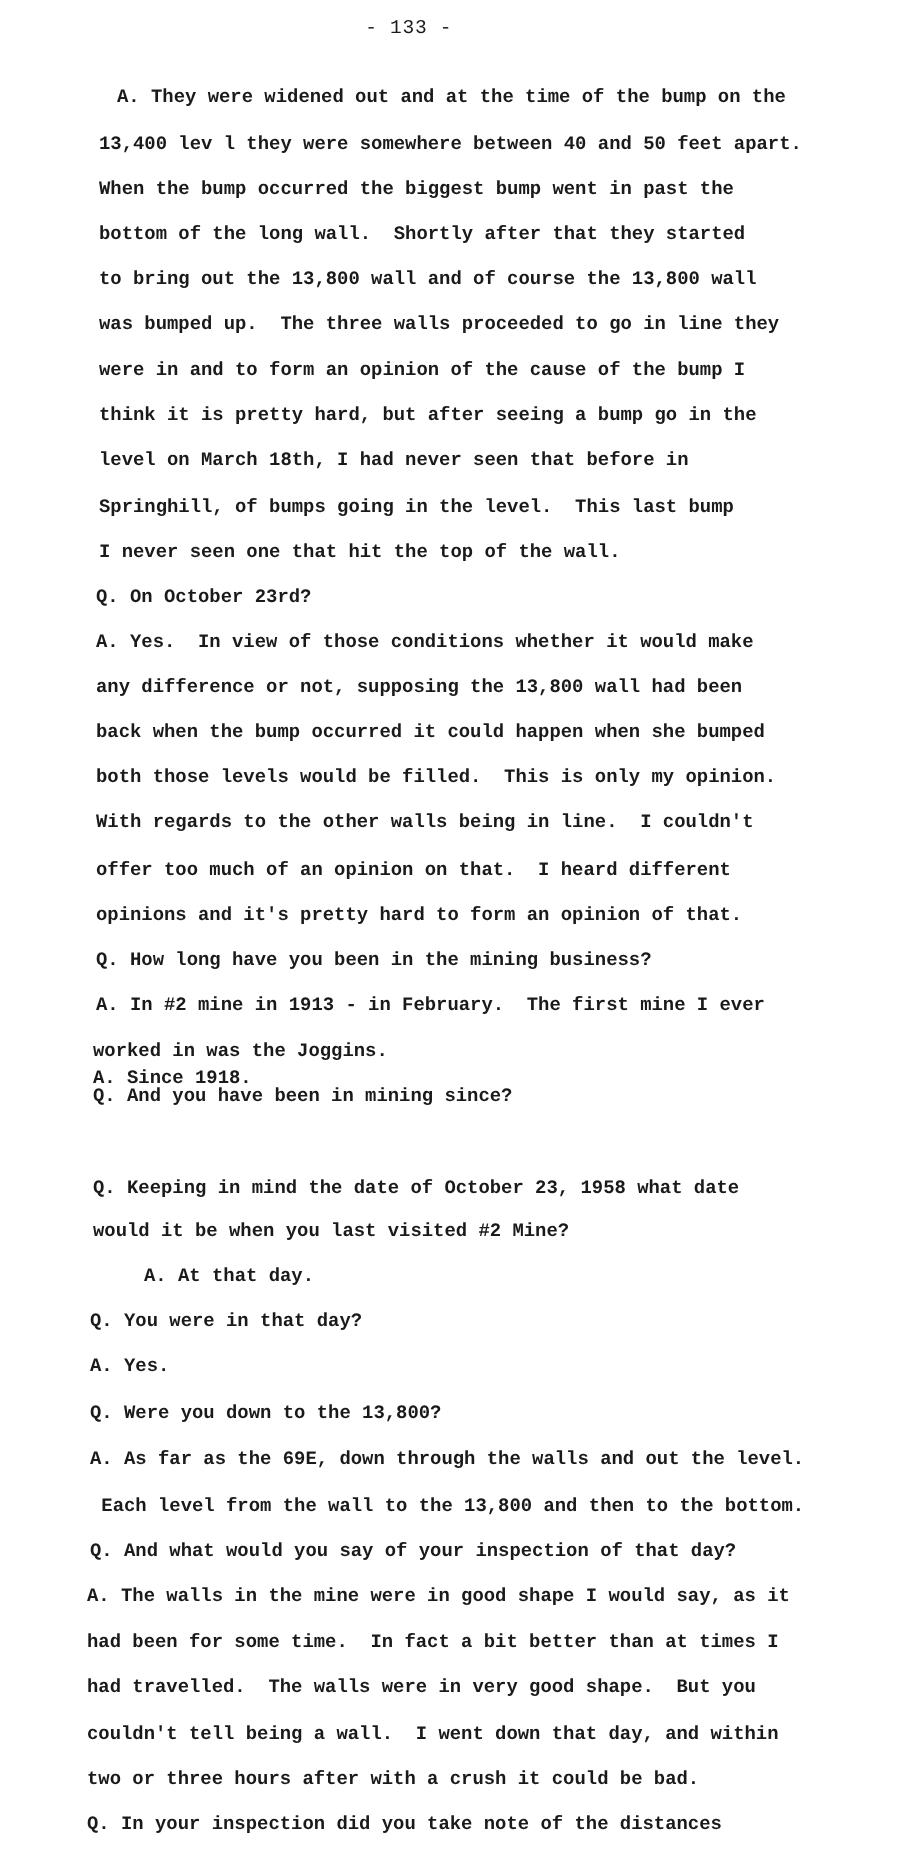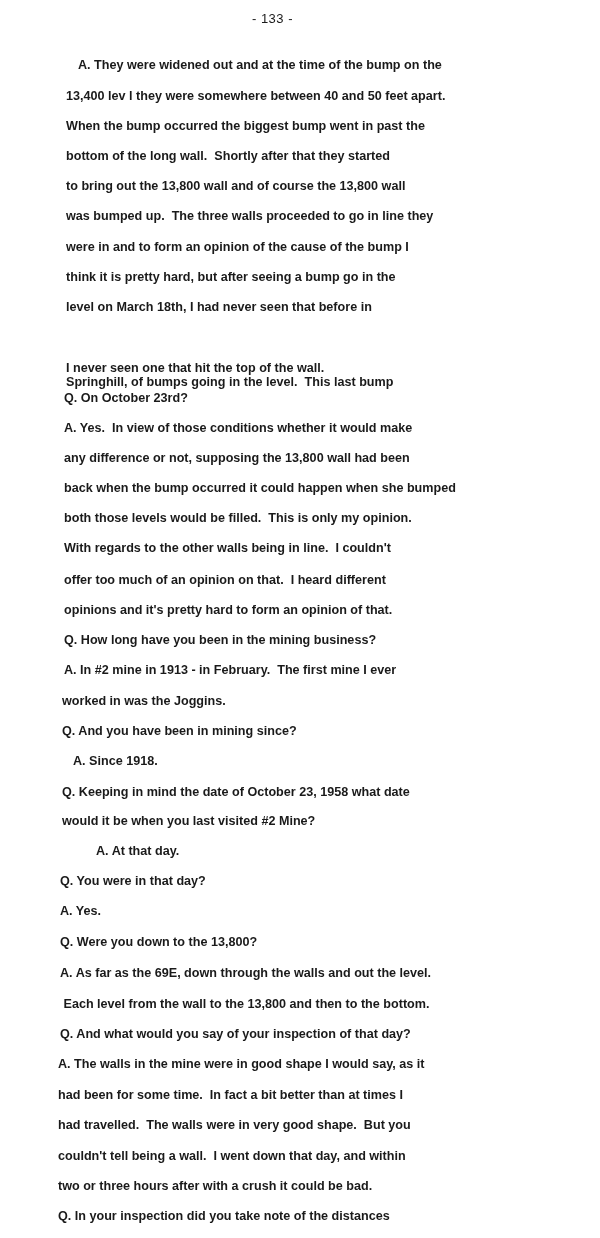--- a/index.html
+++ b/index.html
@@ -1,19 +1,19 @@
 <!DOCTYPE html>
 <html><head>
 <meta charset="utf-8">
 <style>
   html, body { margin: 0; padding: 0; background: #ffffff; }
   body { width: 600px; height: 1238px; overflow: hidden; position: relative; }
   .page {
     position: absolute; left: 0; top: 0; width: 600px; height: 877px;
-    font-family: Liberation Sans, sans-serif;
+    font-family: Liberation Mono, monospace;
     color: #1a1a1a;
   }
   .page-number {
     position: absolute; top: 11px; left: 0; width: 545px; text-align: center;
     font-size: 13px; letter-spacing: 0.5px;
   }
   .line {
     position: absolute; white-space: pre; font-size: 12.6px;
     font-weight: bold; letter-spacing: 0px; line-height: 14px;
   }
@@ -26,35 +26,35 @@
   <div id="lines">
       <div class="line" style="left: 66px; top: 58px; margin-left: 12px;">A. They were widened out and at the time of the bump on the</div>
       <div class="line" style="left: 66px; top: 89px;">13,400 lev l they were somewhere between 40 and 50 feet apart.</div>
       <div class="line" style="left: 66px; top: 119px;">When the bump occurred the biggest bump went in past the</div>
       <div class="line" style="left: 66px; top: 149px;">bottom of the long wall.  Shortly after that they started</div>
       <div class="line" style="left: 66px; top: 179px;">to bring out the 13,800 wall and of course the 13,800 wall</div>
       <div class="line" style="left: 66px; top: 209px;">was bumped up.  The three walls proceeded to go in line they</div>
       <div class="line" style="left: 66px; top: 240px;">were in and to form an opinion of the cause of the bump I</div>
       <div class="line" style="left: 66px; top: 270px;">think it is pretty hard, but after seeing a bump go in the</div>
       <div class="line" style="left: 66px; top: 300px;">level on March 18th, I had never seen that before in</div>
-      <div class="line" style="left: 66px; top: 331px; margin-top: 44px;">Springhill, of bumps going in the level.  This last bump</div>
+      <div class="line" style="left: 66px; top: 331px;">Springhill, of bumps going in the level.  This last bump</div>
       <div class="line" style="left: 66px; top: 361px;">I never seen one that hit the top of the wall.</div>
       <div class="line" style="left: 64px; top: 391px;">Q. On October 23rd?</div>
       <div class="line" style="left: 64px; top: 421px;">A. Yes.  In view of those conditions whether it would make</div>
       <div class="line" style="left: 64px; top: 451px;">any difference or not, supposing the 13,800 wall had been</div>
       <div class="line" style="left: 64px; top: 481px;">back when the bump occurred it could happen when she bumped</div>
       <div class="line" style="left: 64px; top: 511px;">both those levels would be filled.  This is only my opinion.</div>
       <div class="line" style="left: 64px; top: 541px;">With regards to the other walls being in line.  I couldn't</div>
       <div class="line" style="left: 64px; top: 573px;">offer too much of an opinion on that.  I heard different</div>
       <div class="line" style="left: 64px; top: 603px;">opinions and it's pretty hard to form an opinion of that.</div>
       <div class="line" style="left: 64px; top: 633px;">Q. How long have you been in the mining business?</div>
       <div class="line" style="left: 64px; top: 663px;">A. In #2 mine in 1913 - in February.  The first mine I ever</div>
       <div class="line" style="left: 62px; top: 694px;">worked in was the Joggins.</div>
       <div class="line" style="left: 62px; top: 724px;">Q. And you have been in mining since?</div>
-      <div class="line" style="left: 62px; top: 754px; margin-left: 11px;">A. Since 1918.</div>
+      <div class="line" style="left: 62px; top: 712px;">A. Since 1918.</div>
       <div class="line" style="left: 62px; top: 785px;">Q. Keeping in mind the date of October 23, 1958 what date</div>
       <div class="line" style="left: 62px; top: 814px;">would it be when you last visited #2 Mine?</div>
       <div class="line" style="left: 62px; top: 844px; margin-left: 34px;">A. At that day.</div>
       <div class="line" style="left: 60px; top: 874px;">Q. You were in that day?</div>
       <div class="line" style="left: 60px; top: 904px;">A. Yes.</div>
       <div class="line" style="left: 60px; top: 935px;">Q. Were you down to the 13,800?</div>
       <div class="line" style="left: 60px; top: 966px;">A. As far as the 69E, down through the walls and out the level.</div>
       <div class="line" style="left: 60px; top: 997px;"> Each level from the wall to the 13,800 and then to the bottom.</div>
       <div class="line" style="left: 60px; top: 1027px;">Q. And what would you say of your inspection of that day?</div>
       <div class="line" style="left: 58px; top: 1057px;">A. The walls in the mine were in good shape I would say, as it</div>

